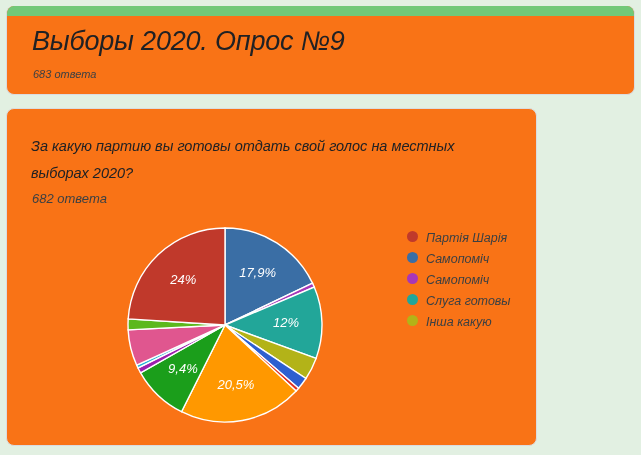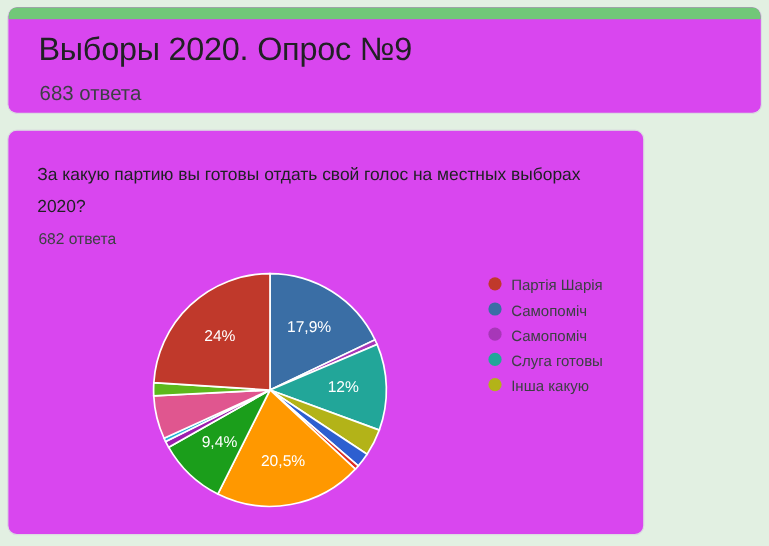--- a/index.html
+++ b/index.html
@@ -12,23 +12,24 @@
   }
   #page {
     position: relative;
     width: 641px; height: 455px;
     background: #e2f0e2;
   }
 
   
   .card {
     position: absolute;
-    background: #d946ef;
+    background: #f97316;
     border-radius: 8px;
     border: 1px solid #dadce0;
+    font-style: italic;
   }
   #header-card {
     left: 6px; top: 6px;
     width: 629px; height: 89px;
     overflow: hidden;
     border-top: none;
   }
   #header-accent {
     position: absolute;
     left: 0; top: 0;
@@ -40,21 +41,21 @@
     left: 25px; top: 20px;
     font-size: 27px;
     color: #202124;
     font-weight: 400;
     letter-spacing: -0.2px;
     white-space: nowrap;
   }
   #form-responses {
     position: absolute;
     left: 26px; top: 62px;
-    font-size: 17px;
+    font-size: 11px;
     color: #3c4043;
     text-align: center;
   }
 
   
   #question-card {
     left: 6px; top: 108px;
     width: 531px; height: 338px;
   }
   #question-text {

